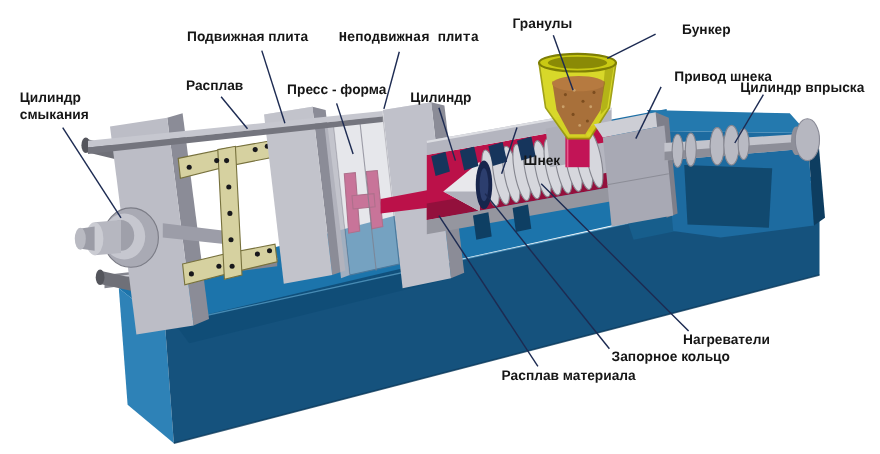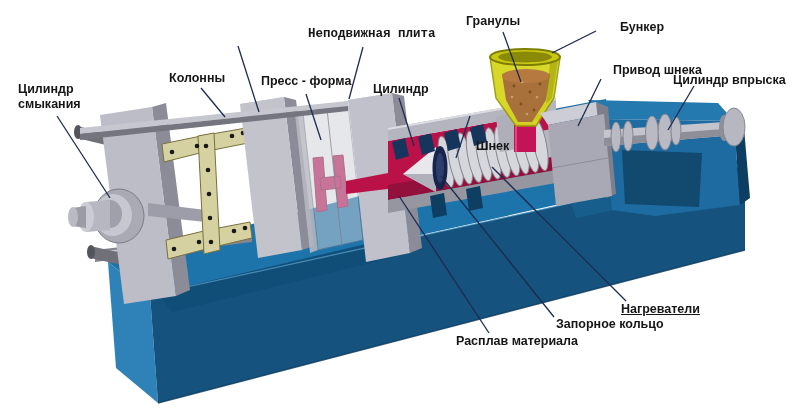--- a/index.html
+++ b/index.html
@@ -12,21 +12,21 @@
   #L1{left:170px;top:26px;}
   #L2{left:169px;top:71px;}
   #L3{left:261px;top:74px;}
   #L4{left:308px;top:27px;font-family:Liberation Mono, monospace;}
   #L5{left:466px;top:14px;}
   #L6{left:620px;top:20px;}
   #L7{left:569px;top:63px;margin-left:44px;}
   #L8{left:673px;top:73px;}
   #L9{left:373px;top:82px;}
   #L10{left:476px;top:99px;margin-top:40px;}
-  #L11{left:621px;top:302px;text-decoration:underline;}
+  #L11{left:621px;top:302px;}
   #L12{left:556px;top:317px;}
   #L13{left:456px;top:334px;}
 </style>
 </head>
 <body>
 
 <div id="stage">
 
 <svg id="machine-svg" width="800" height="413" viewBox="0 0 800 413">
 
@@ -226,21 +226,22 @@
     <line x1="399" y1="98" x2="414" y2="146"></line>
     <line x1="470" y1="116" x2="456" y2="158"></line>
     <line x1="626" y1="301" x2="492" y2="167"></line>
     <line x1="554" y1="317" x2="441" y2="176"></line>
     <line x1="489" y1="333" x2="399" y2="196"></line>
   </g>
 </svg>
 
   <div class="lbl" id="L0">Цилиндр
 смыкания</div>
-  <div class="lbl" id="L2">Колонны</div>
+  <div class="lbl" id="L1">Подвижная плита</div>
+  <div class="lbl" id="L2">Расплав</div>
   <div class="lbl" id="L3">Пресс - форма</div>
   <div class="lbl" id="L4">Неподвижная плита</div>
   <div class="lbl" id="L5">Гранулы</div>
   <div class="lbl" id="L6">Бункер</div>
   <div class="lbl" id="L7">Привод шнека</div>
   <div class="lbl" id="L8">Цилиндр впрыска</div>
   <div class="lbl" id="L9">Цилиндр</div>
   <div class="lbl" id="L10">Шнек</div>
   <div class="lbl" id="L11">Нагреватели</div>
   <div class="lbl" id="L12">Запорное кольцо</div>

